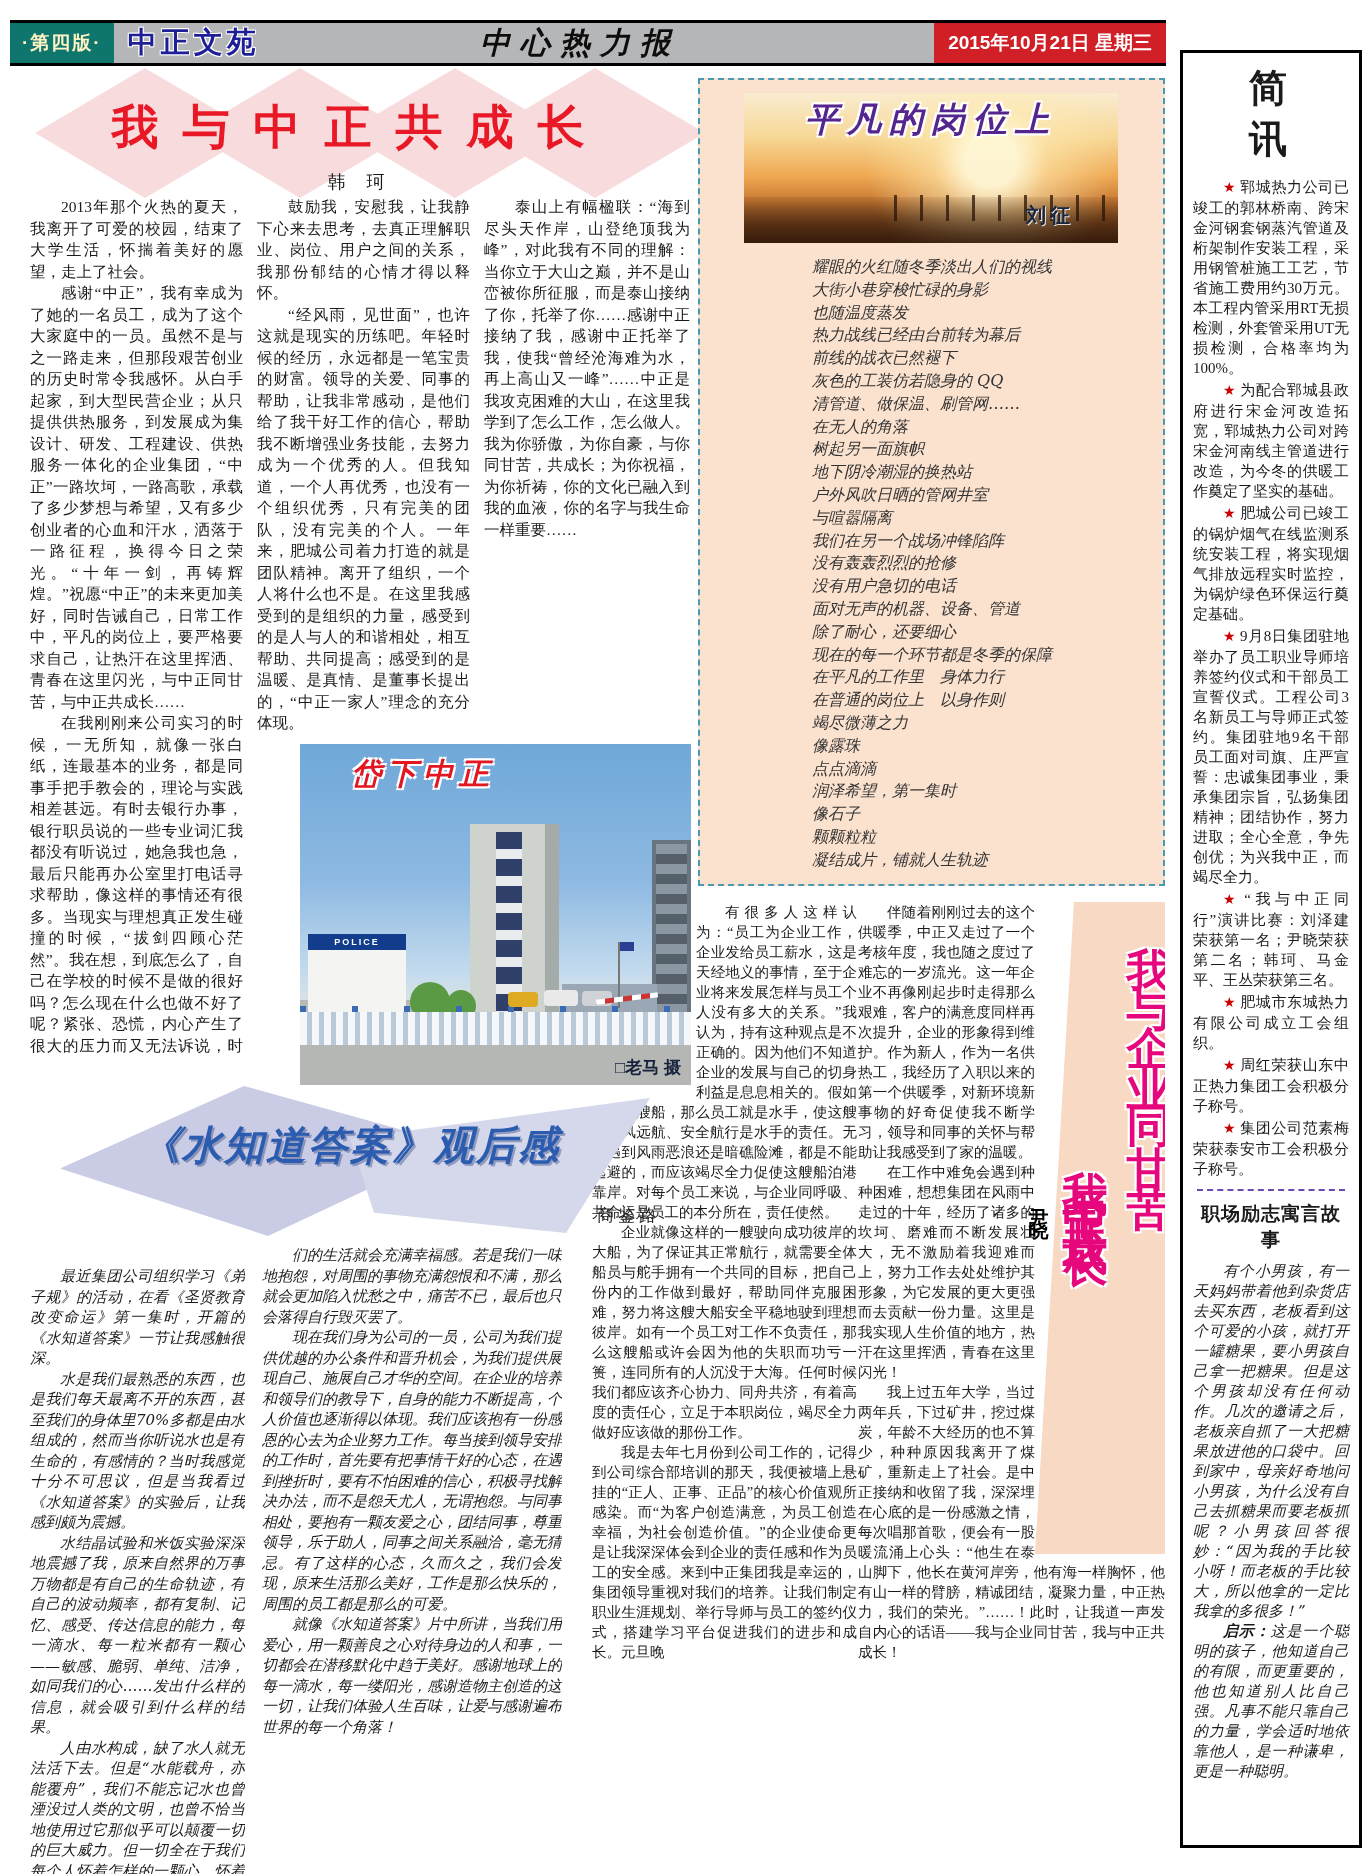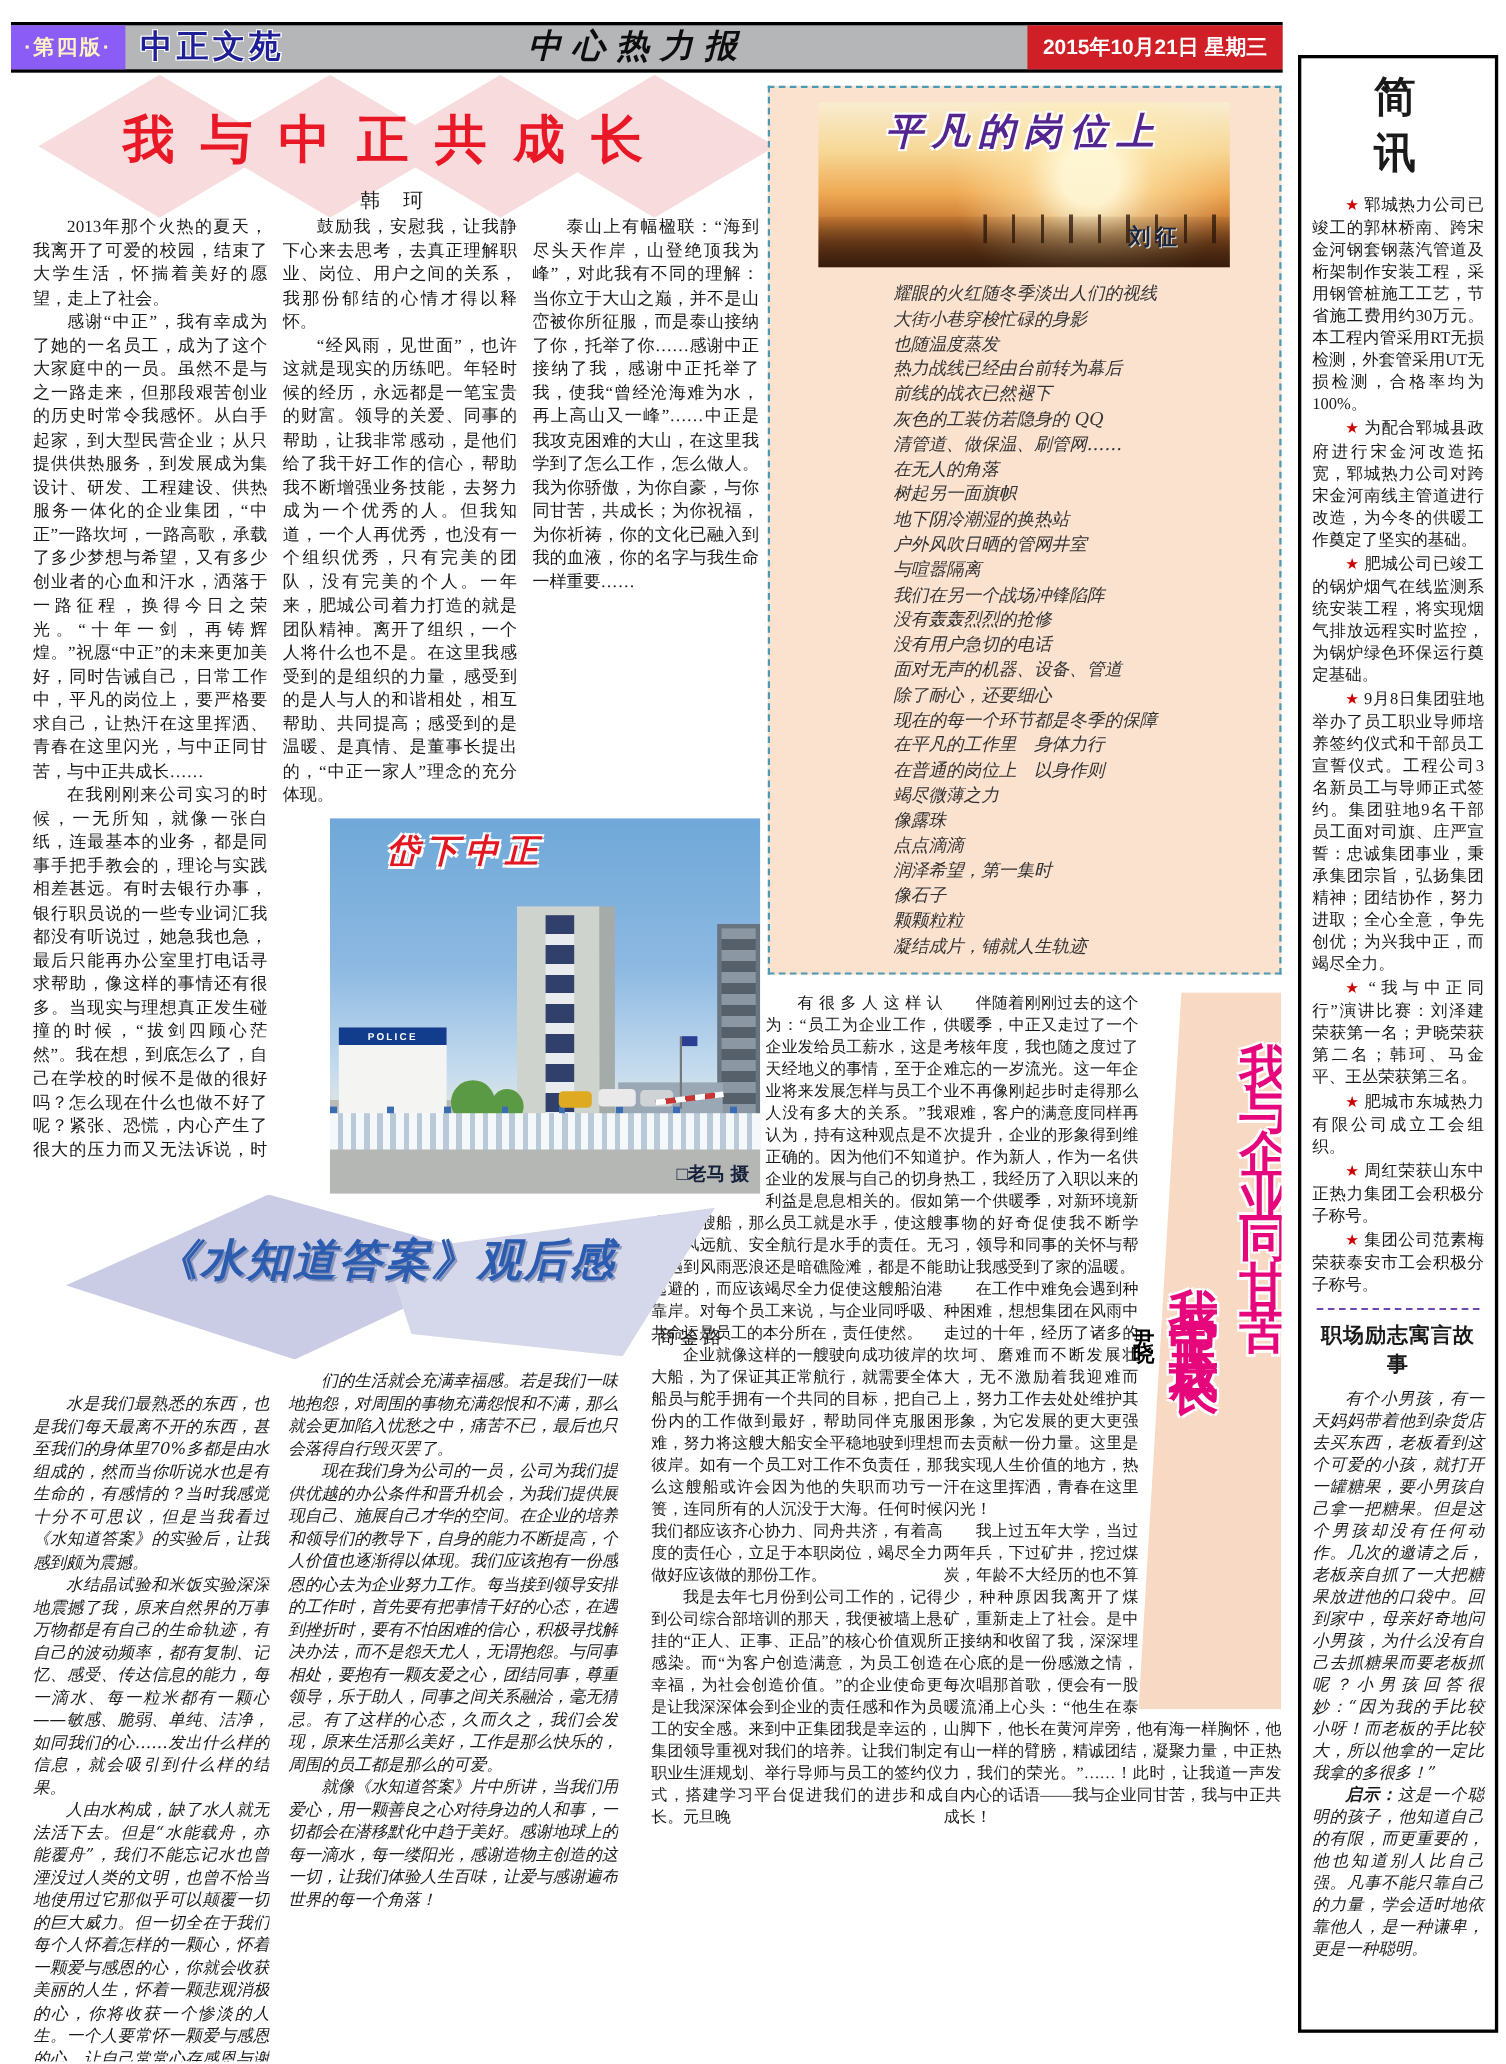--- a/index.html
+++ b/index.html
@@ -3,21 +3,21 @@
 <meta charset="utf-8">
 <style>
   html,body{margin:0;padding:0;background:#ffffff;}
   #page{position:relative;width:1369px;height:1876px;background:#fff;overflow:hidden;
         font-family:"Liberation Sans",sans-serif;color:#1a1a1a;}
   .abs{position:absolute;}
   
   #header-band{left:10px;top:20px;width:1156px;height:46px;background:#b5b6b8;
     border-top:3px solid #000;border-bottom:3px solid #000;box-sizing:border-box;
     display:flex;align-items:stretch;}
-  .edition-badge{background:#8b5cf6;color:#fff3c4;font-weight:bold;font-size:19px;
+  .edition-badge{background:#0f766e;color:#fff3c4;font-weight:bold;font-size:19px;
     display:flex;align-items:center;padding:0 12px;letter-spacing:2px;}
   .section-logo{display:flex;align-items:center;font-size:29px;font-weight:bold;color:#1e1e96;
     padding:0 14px;letter-spacing:4px;
     text-shadow:1px 1px 0 #fff,-1px -1px 0 #fff,1px -1px 0 #fff,-1px 1px 0 #fff;}
   .paper-title{position:absolute;left:340px;top:22px;width:480px;height:42px;text-align:center;
     font-family:"Liberation Serif",serif;font-style:italic;font-weight:bold;font-size:30px;color:#0d0d0d;
     line-height:42px;letter-spacing:10px;}
   .date-badge{margin-left:auto;background:#d01f26;color:#ffffff;font-weight:bold;font-size:19px;
     display:flex;align-items:center;padding:0 14px;}
   
@@ -251,20 +251,21 @@
   </div>
 
   <div id="a3-headline" class="abs">
     <div class="a3shape1"></div>
     <div class="a3shape2"></div>
     <div id="a3-title">《水知道答案》观后感</div>
     <div id="a3-byline">商鉴路</div>
   </div>
 
   <div id="a3-col1" class="abs textcol kai a3col">
+      <p>最近集团公司组织学习《弟子规》的活动，在看《圣贤教育改变命运》第一集时，开篇的《水知道答案》一节让我感触很深。</p>
       <p>水是我们最熟悉的东西，也是我们每天最离不开的东西，甚至我们的身体里70%多都是由水组成的，然而当你听说水也是有生命的，有感情的？当时我感觉十分不可思议，但是当我看过《水知道答案》的实验后，让我感到颇为震撼。</p>
       <p>水结晶试验和米饭实验深深地震撼了我，原来自然界的万事万物都是有自己的生命轨迹，有自己的波动频率，都有复制、记忆、感受、传达信息的能力，每一滴水、每一粒米都有一颗心——敏感、脆弱、单纯、洁净，如同我们的心……发出什么样的信息，就会吸引到什么样的结果。</p>
       <p>人由水构成，缺了水人就无法活下去。但是“水能载舟，亦能覆舟”，我们不能忘记水也曾湮没过人类的文明，也曾不恰当地使用过它那似乎可以颠覆一切的巨大威力。但一切全在于我们每个人怀着怎样的一颗心，怀着一颗爱与感恩的心，你就会收获美丽的人生，怀着一颗悲观消极的心，你将收获一个惨淡的人生。一个人要常怀一颗爱与感恩的心，让自己常常心存感恩与谢意。当我们心存感恩和爱，我们便会发现这个世界上有很多值得我们去感谢的人、事、物，而且他们还会源源不断地降临在我们身边，我</p>
     </div>
   <div id="a3-col2" class="abs textcol kai a3col">
       <p>们的生活就会充满幸福感。若是我们一味地抱怨，对周围的事物充满怨恨和不满，那么就会更加陷入忧愁之中，痛苦不已，最后也只会落得自行毁灭罢了。</p>
       <p>现在我们身为公司的一员，公司为我们提供优越的办公条件和晋升机会，为我们提供展现自己、施展自己才华的空间。在企业的培养和领导们的教导下，自身的能力不断提高，个人价值也逐渐得以体现。我们应该抱有一份感恩的心去为企业努力工作。每当接到领导安排的工作时，首先要有把事情干好的心态，在遇到挫折时，要有不怕困难的信心，积极寻找解决办法，而不是怨天尤人，无谓抱怨。与同事相处，要抱有一颗友爱之心，团结同事，尊重领导，乐于助人，同事之间关系融洽，毫无猜忌。有了这样的心态，久而久之，我们会发现，原来生活那么美好，工作是那么快乐的，周围的员工都是那么的可爱。</p>
       <p>就像《水知道答案》片中所讲，当我们用爱心，用一颗善良之心对待身边的人和事，一切都会在潜移默化中趋于美好。感谢地球上的每一滴水，每一缕阳光，感谢造物主创造的这一切，让我们体验人生百味，让爱与感谢遍布世界的每一个角落！</p>
     </div>
 

